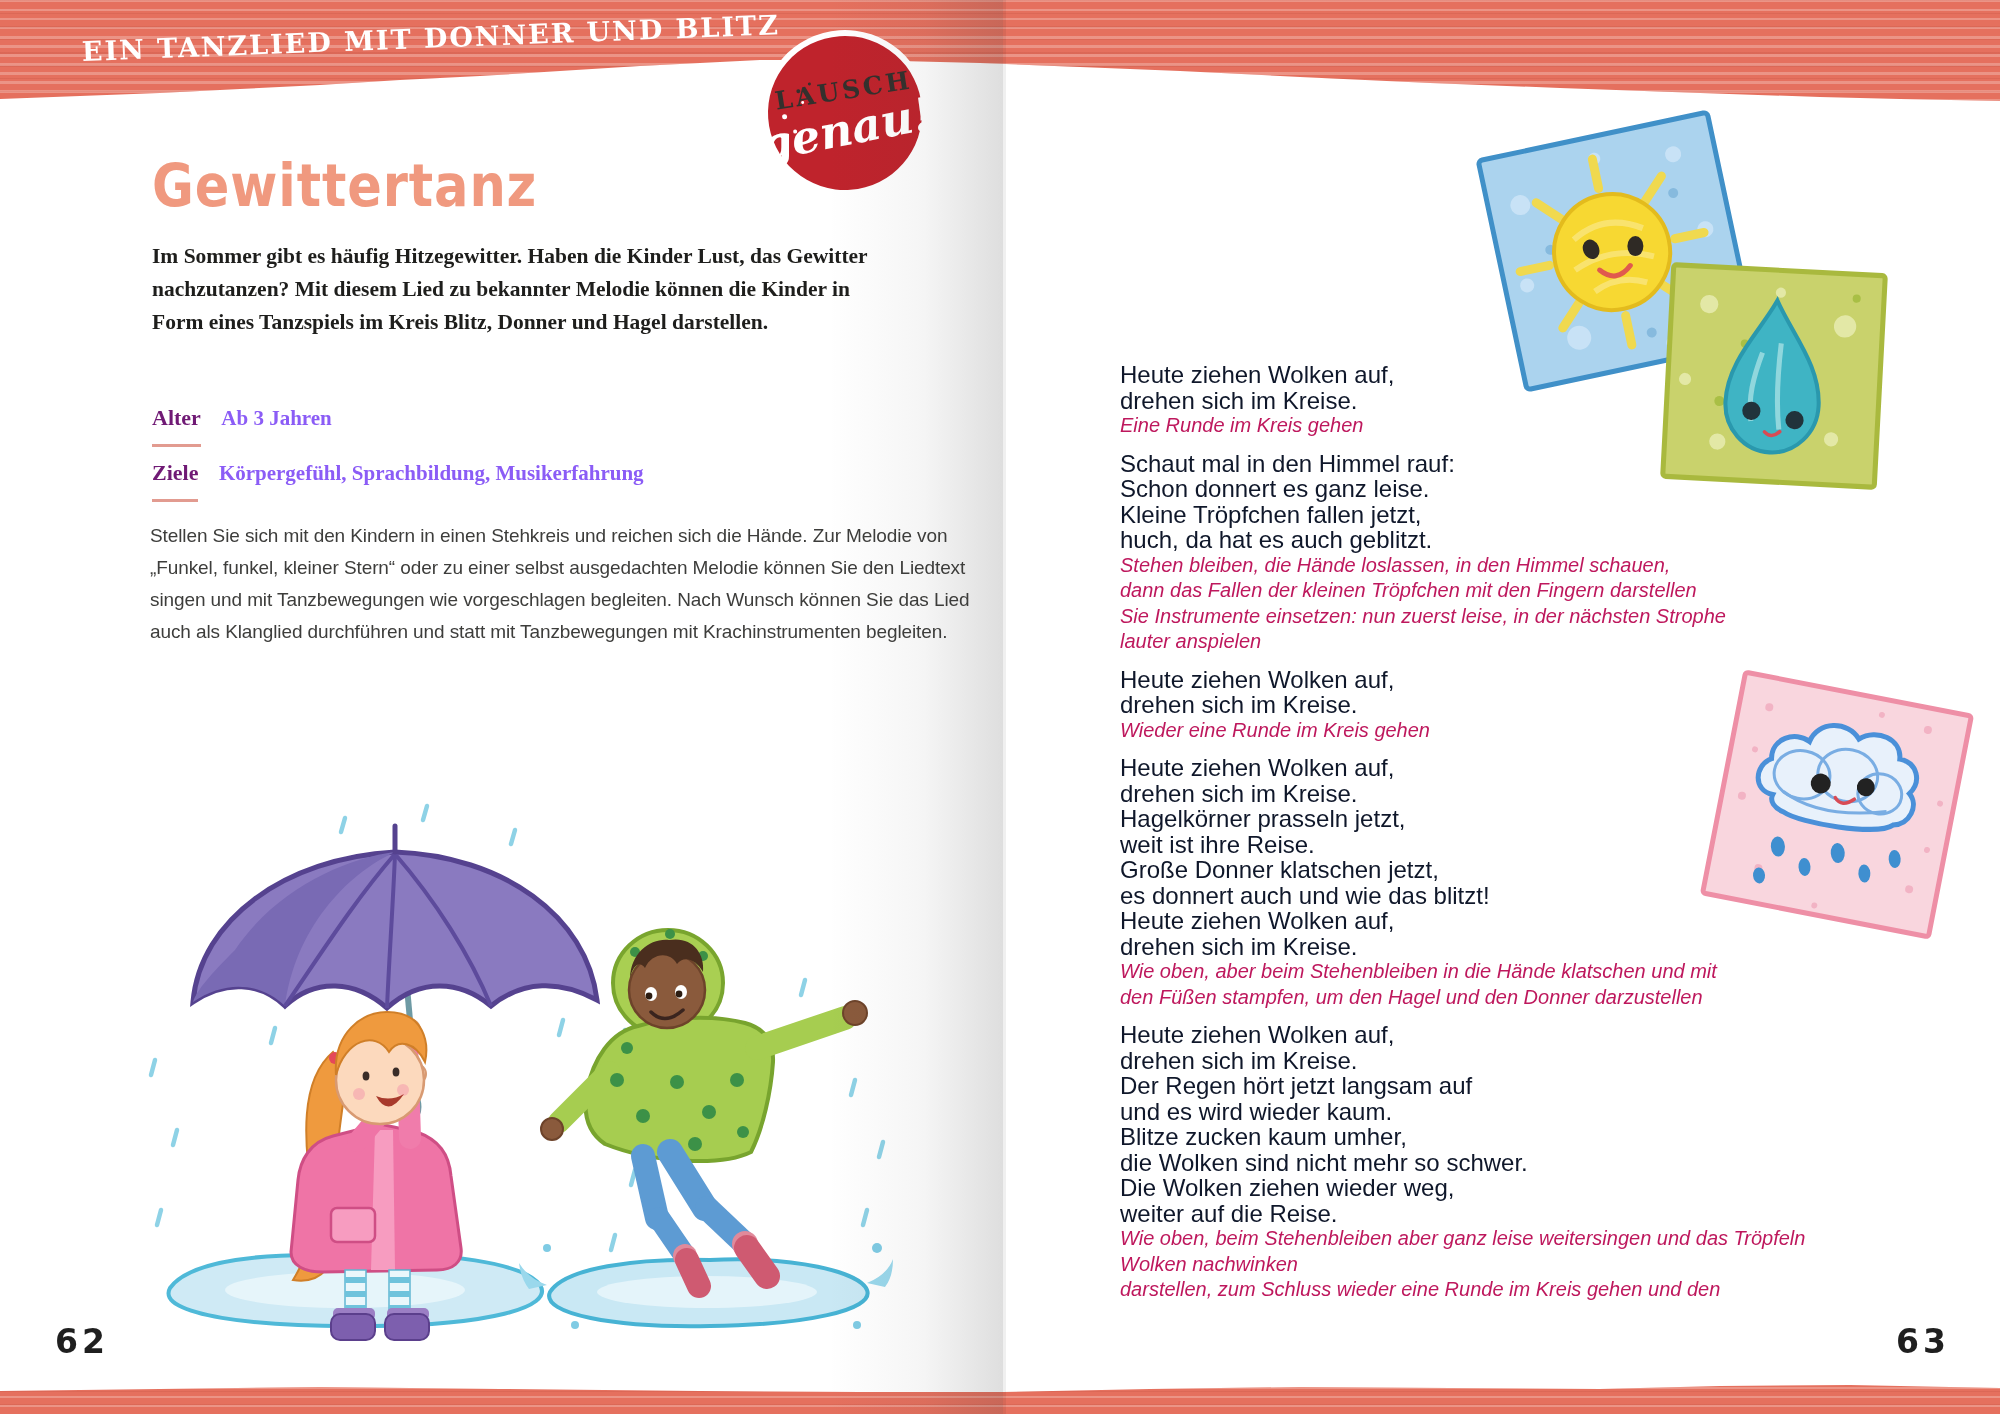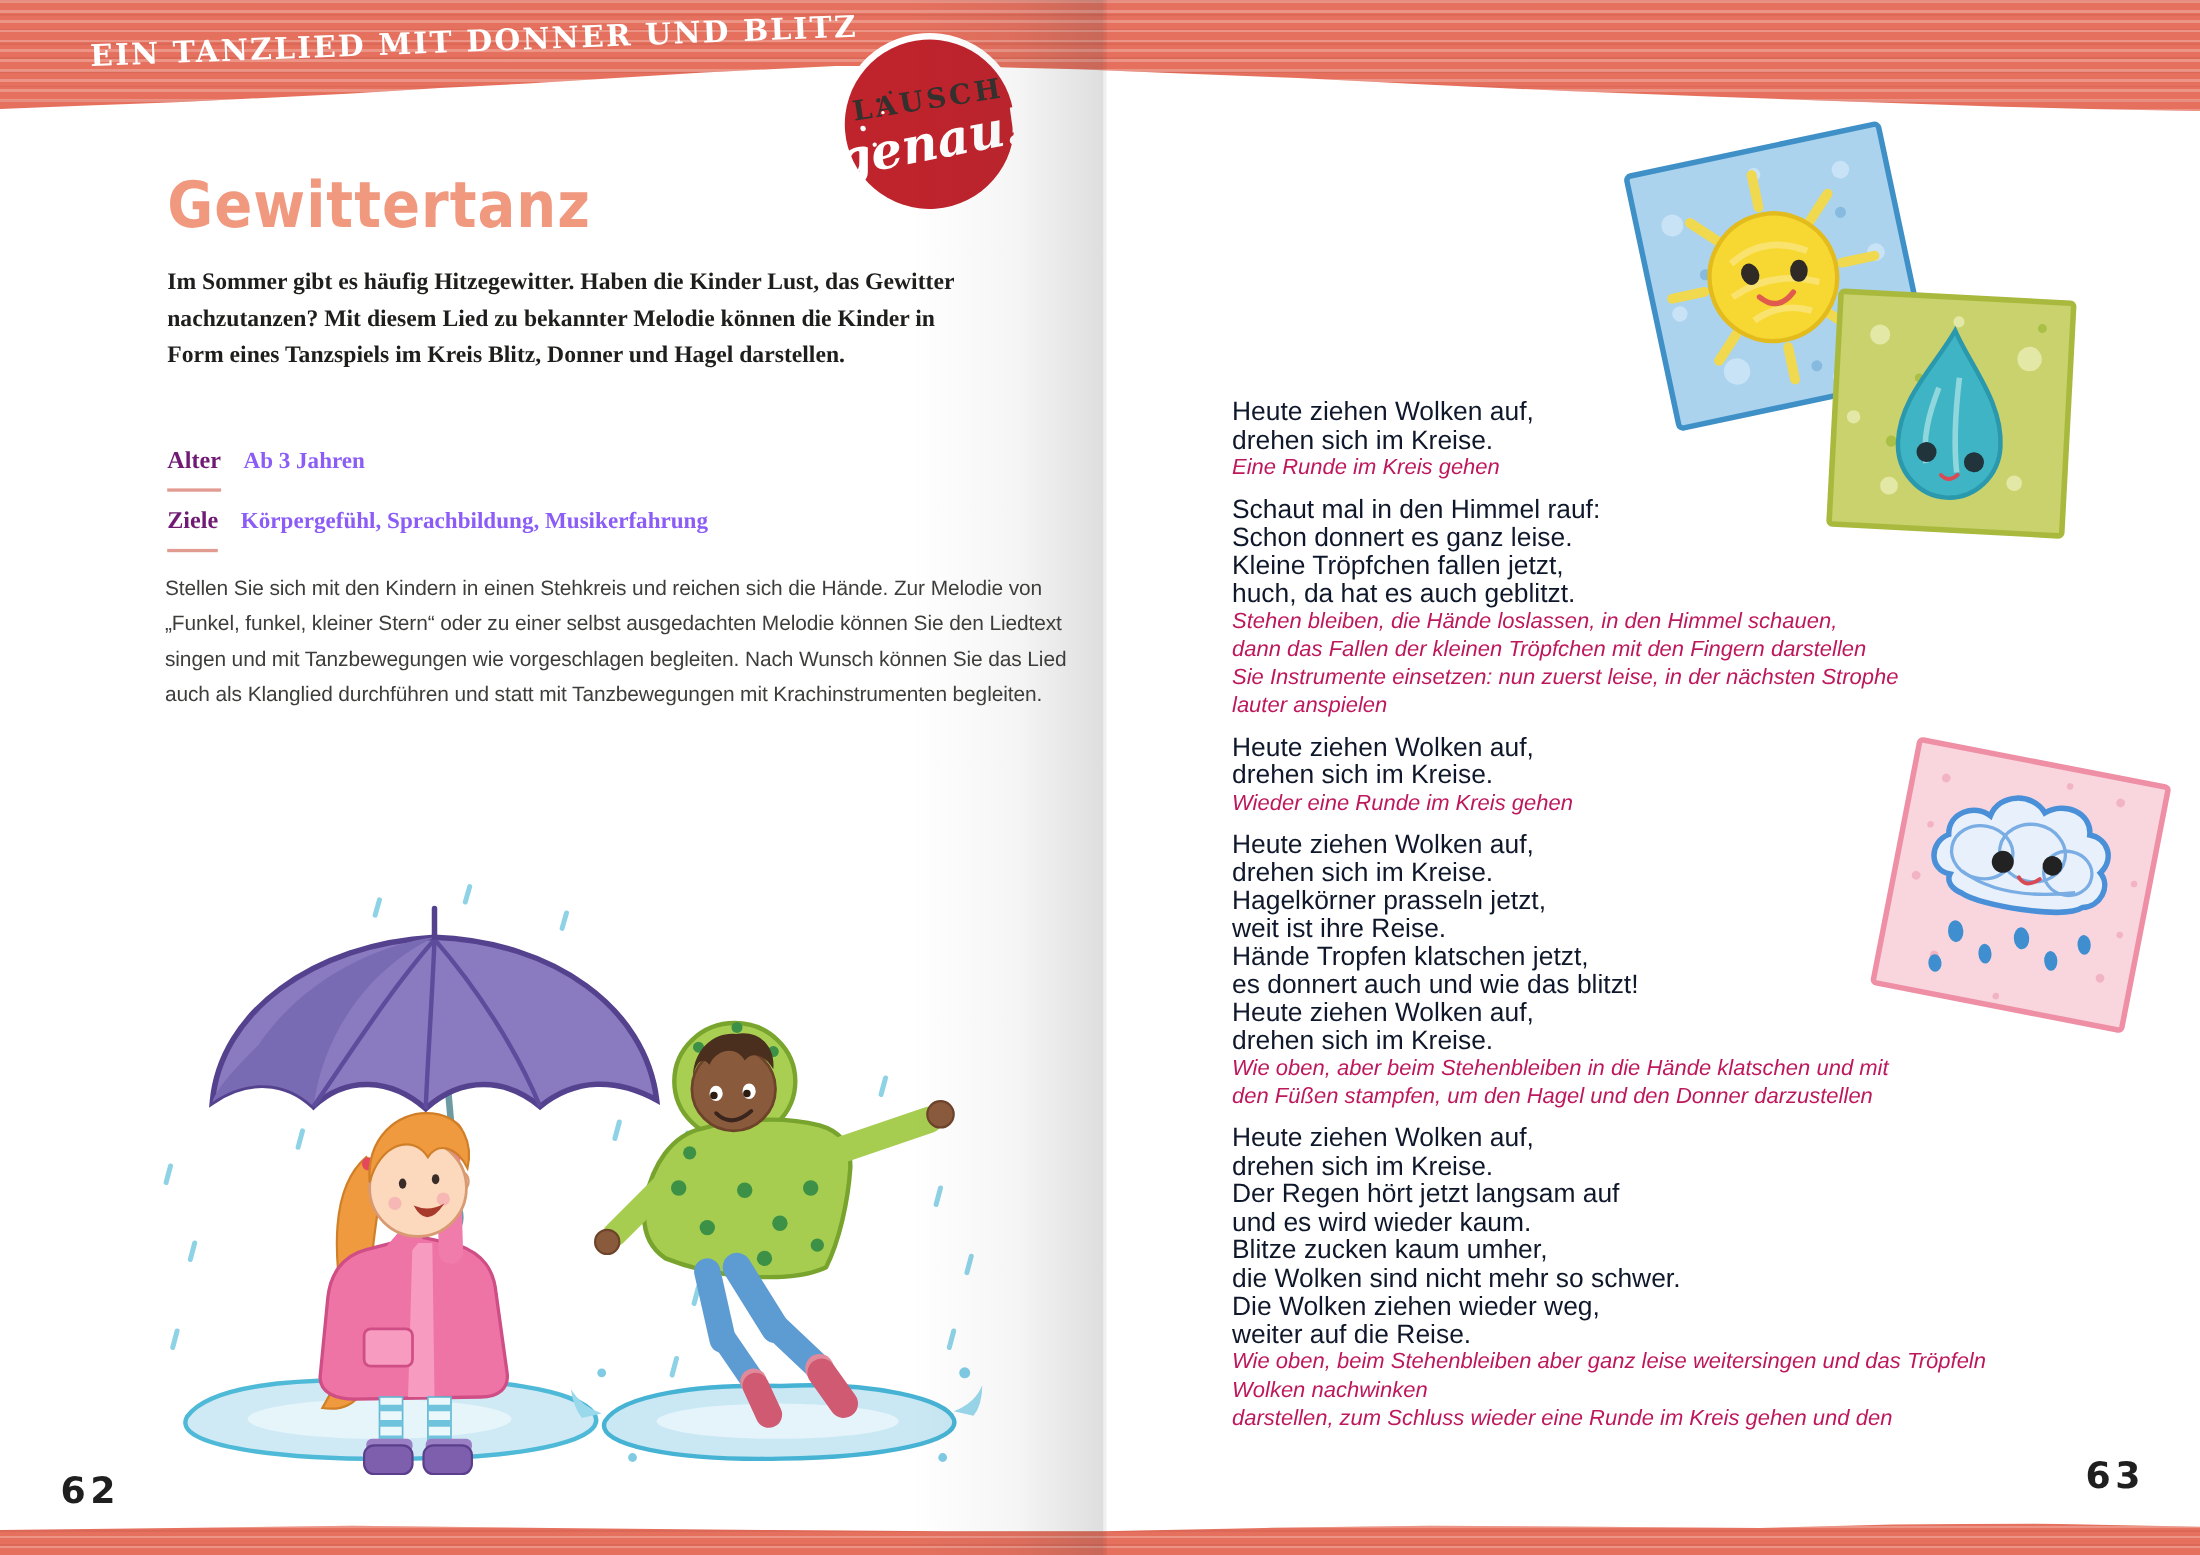--- a/index.html
+++ b/index.html
@@ -69,21 +69,21 @@
     display:inline-block;color:#8b5cf6;font-family:"Liberation Serif",serif;font-weight:700;font-size:21px;
   }
   .body-text{position:absolute;left:150px;top:520px;}
   .body-text div{
     font-size:19px;line-height:32px;color:#3d3d3b;white-space:nowrap;letter-spacing:-0.1px;
   }
   .pagenum{
     position:absolute;font-family:"DejaVu Sans",sans-serif;font-weight:800;font-size:33px;
     letter-spacing:4px;color:#1f1f1f;z-index:15;
   }
-  .pagenum.left{left:55px;top:1322px;margin-top:13px;}
+  .pagenum.left{left:55px;top:1322px;}
   .pagenum.right{left:1896px;top:1322px;}
   
   .lyrics{position:absolute;left:1120px;top:362px;width:640px;z-index:5;}
   .stanza{margin-bottom:12px;}
   .sung-line{color:#0f172a;font-size:24px;line-height:25.5px;white-space:nowrap;}
   .action-line{color:#be185d;font-size:20px;line-height:25.5px;font-style:italic;white-space:nowrap;}
   
   .kids-illu{position:absolute;left:95px;top:780px;z-index:4;}
   .card{position:absolute;z-index:4;}
   .card.sun{left:1492px;top:126px;transform:rotate(-12deg);}
@@ -293,21 +293,21 @@
       <div class="stanza">
         <div class="sung-line">Heute ziehen Wolken auf,</div>
         <div class="sung-line">drehen sich im Kreise.</div>
         <div class="action-line">Wieder eine Runde im Kreis gehen</div>
       </div>
       <div class="stanza">
         <div class="sung-line">Heute ziehen Wolken auf,</div>
         <div class="sung-line">drehen sich im Kreise.</div>
         <div class="sung-line">Hagelkörner prasseln jetzt,</div>
         <div class="sung-line">weit ist ihre Reise.</div>
-        <div class="sung-line">Hände Tropfen klatschen jetzt,</div>
+        <div class="sung-line">Große Donner klatschen jetzt,</div>
         <div class="sung-line">es donnert auch und wie das blitzt!</div>
         <div class="sung-line">Heute ziehen Wolken auf,</div>
         <div class="sung-line">drehen sich im Kreise.</div>
         <div class="action-line">Wie oben, aber beim Stehenbleiben in die Hände klatschen und mit</div>
         <div class="action-line">den Füßen stampfen, um den Hagel und den Donner darzustellen</div>
       </div>
       <div class="stanza">
         <div class="sung-line">Heute ziehen Wolken auf,</div>
         <div class="sung-line">drehen sich im Kreise.</div>
         <div class="sung-line">Der Regen hört jetzt langsam auf</div>

